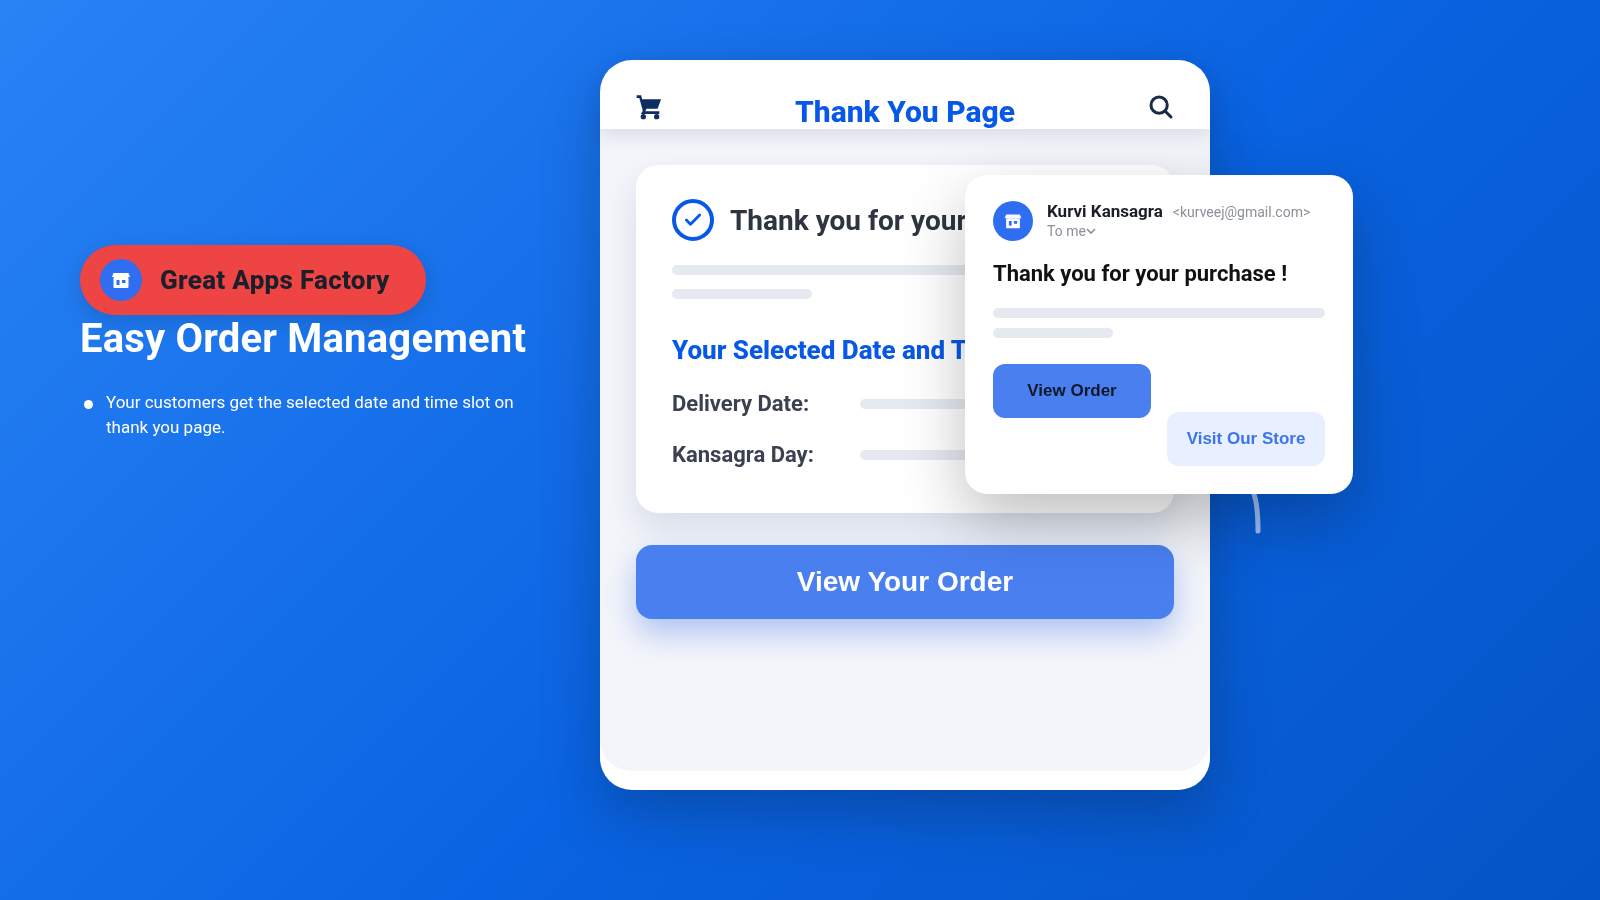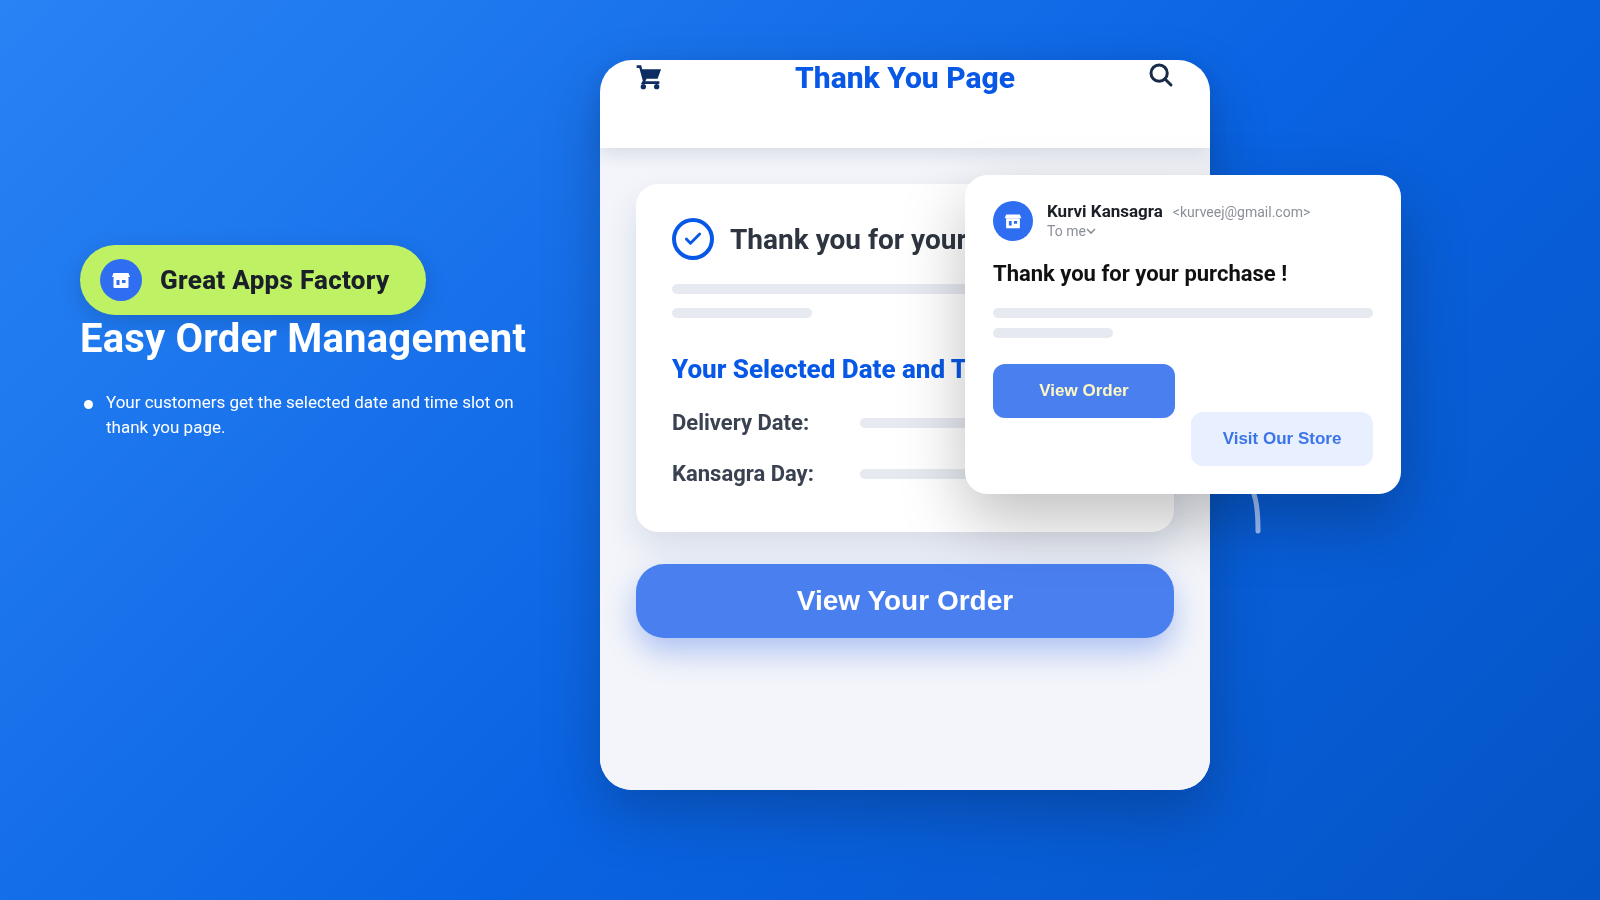--- a/index.html
+++ b/index.html
@@ -15,21 +15,21 @@
     position: absolute;
     left: 80px;
     top: 245px;
     width: 455px;
     color: #fff;
   }
   .brand-pill {
     display: inline-flex;
     align-items: center;
     gap: 18px;
-    background: #bef264;
+    background: #ef4444;
     border-radius: 999px;
     padding: 14px 36px 14px 20px;
     box-shadow: 0 6px 22px rgba(0,0,0,.15);
   }
   .brand-pill .logo-dot{
     width:42px;height:42px;border-radius:50%;
     background:#2f6df1 center/70% no-repeat;
     display:flex;align-items:center;justify-content:center;
   }
   .brand-pill .logo-dot svg{width:24px;height:24px;}
@@ -67,23 +67,23 @@
   
   .device{
     position:absolute;
     left:600px; top:60px;
     width:610px; height:730px;
     background:#fff;
     border-radius:32px;
     box-shadow:0 24px 60px rgba(0,0,0,.22);
   }
   .device-header{
-    height:88px;
+    height:69px;
     border-bottom:0 solid transparent;
-    display:flex; align-items:flex-start;
+    display:flex; align-items:flex-end;
     padding:0 34px;
     border-top-left-radius:32px;
     border-top-right-radius:32px;
     box-shadow: 0 6px 18px rgba(20,40,90,.12);
     position:relative;
     z-index:5;
   }
   .device-header .title{
     position: absolute;
     left: 50%;
@@ -133,34 +133,34 @@
   }
   .kv-row{ display:flex; align-items:center; gap:18px; margin-top:26px;}
   .kv-row .lbl{ font-size:22px; font-weight:700; color:#3a4150; min-width:170px;}
   .kv-row .skel{ flex:1; max-width:260px;}
 
   .big-cta{
     margin-top:32px;
     width:100%;
     height:74px;
     border:none;
-    border-radius:28px;
+    border-radius:16px;
     background:#4a7ff0;
     color:#fff;
     font-size:28px;
     font-weight:700;
     cursor:pointer;
     box-shadow:0 14px 30px rgba(50,100,230,.35);
   }
 
   
   .email-card{
     position:absolute;
     left:965px; top:175px;
-    width:436px;
+    width:388px;
     background:#fff;
     border-radius:22px;
     padding:26px 28px 28px 28px;
     box-shadow:0 26px 64px rgba(0,0,0,.25);
     z-index:20;
   }
   .email-head{ display:flex; gap:14px; align-items:flex-start; }
   .avatar{
     width:40px;height:40px;border-radius:50%;
     background:#2f6df1;
@@ -172,21 +172,21 @@
   .to-line{font-size:14px;color:#8b8f97;margin-top:2px;display:flex;align-items:center;}
   .email-h2{font-size:22px;font-weight:700;color:#111;margin-top:20px;}
   .em-sk-a{height:10px;background:#e6e9f0;border-radius:6px;margin-top:22px;}
   .em-sk-b{height:10px;width:120px;background:#e6e9f0;border-radius:6px;margin-top:10px;}
   .email-btns{display:flex;gap:16px;margin-top:26px;}
   .btn{
     flex:1 1 0;
     height:54px;border:none;border-radius:12px;
     font-size:17px;font-weight:700;cursor:pointer;
   }
-  .btn-primary{background:#4a7ff0;color:#fef9c3;}
+  .btn-primary{background:#4a7ff0;color:#0f172a;}
   .btn-secondary{background:#e8effe;color:#3c74ea;margin-top:48px;}
 
   
   .connector{
     position:absolute;
     left:1192px; top:465px;
     width:74px; height:70px;
     z-index:1;
   }
 </style>

